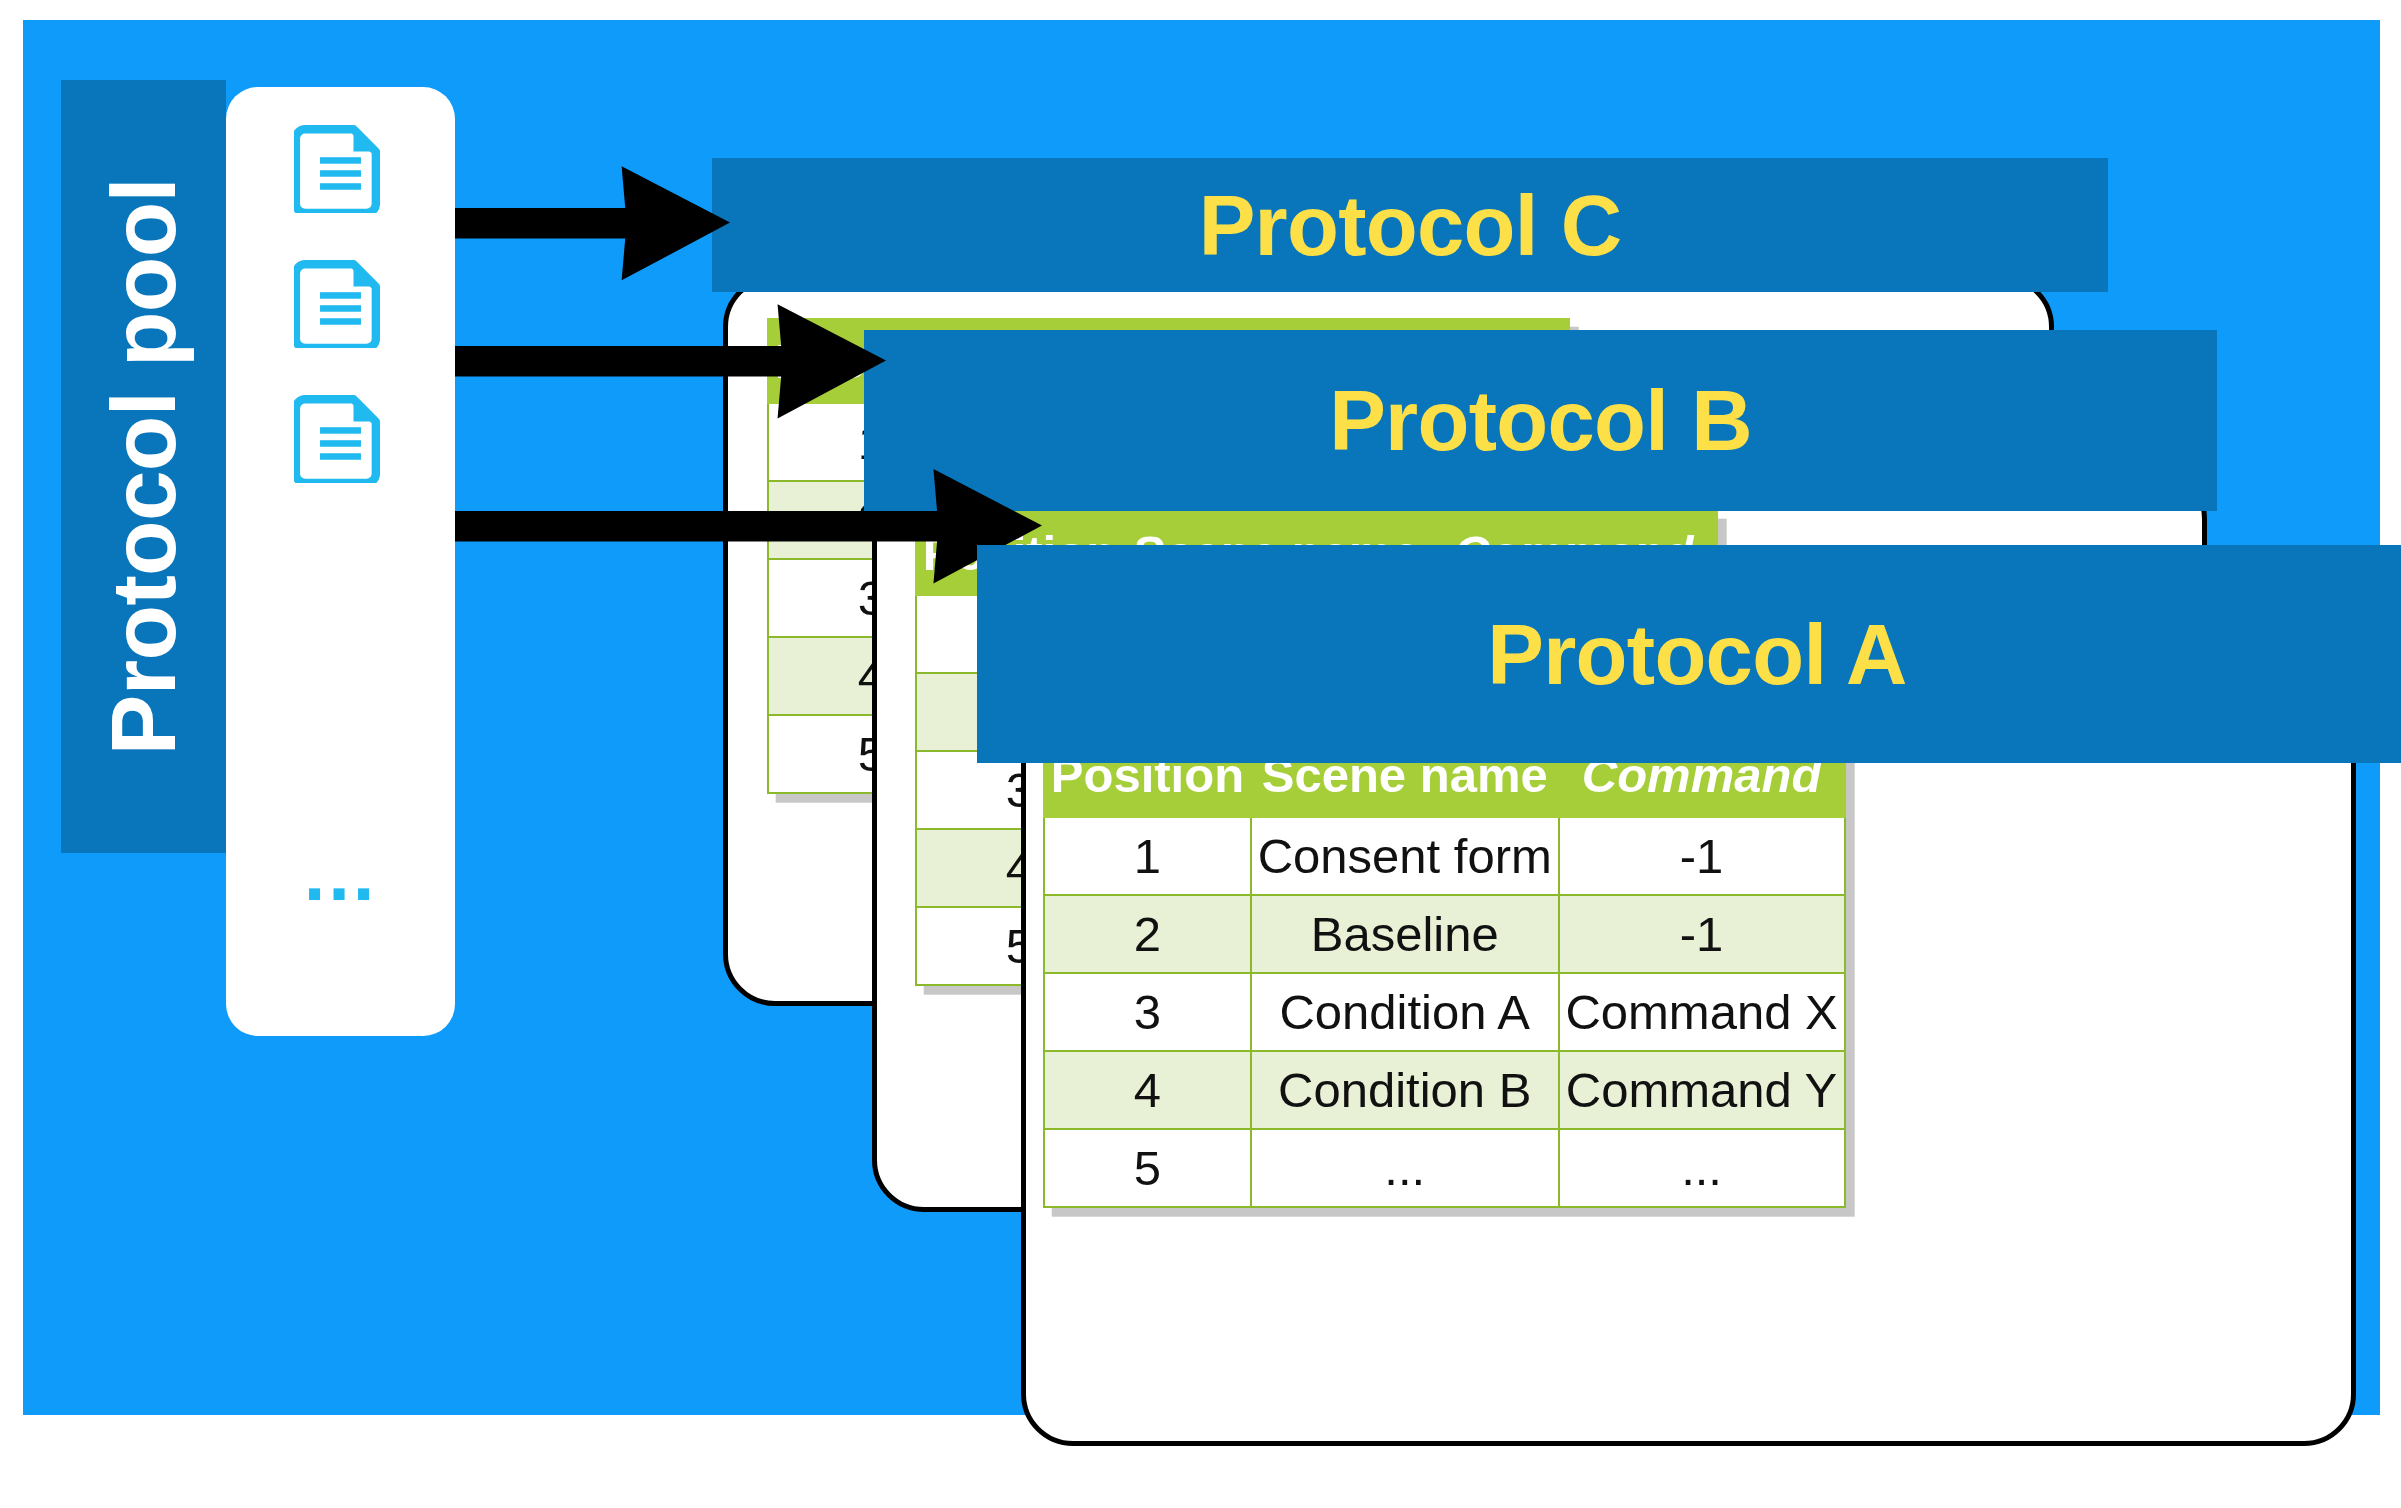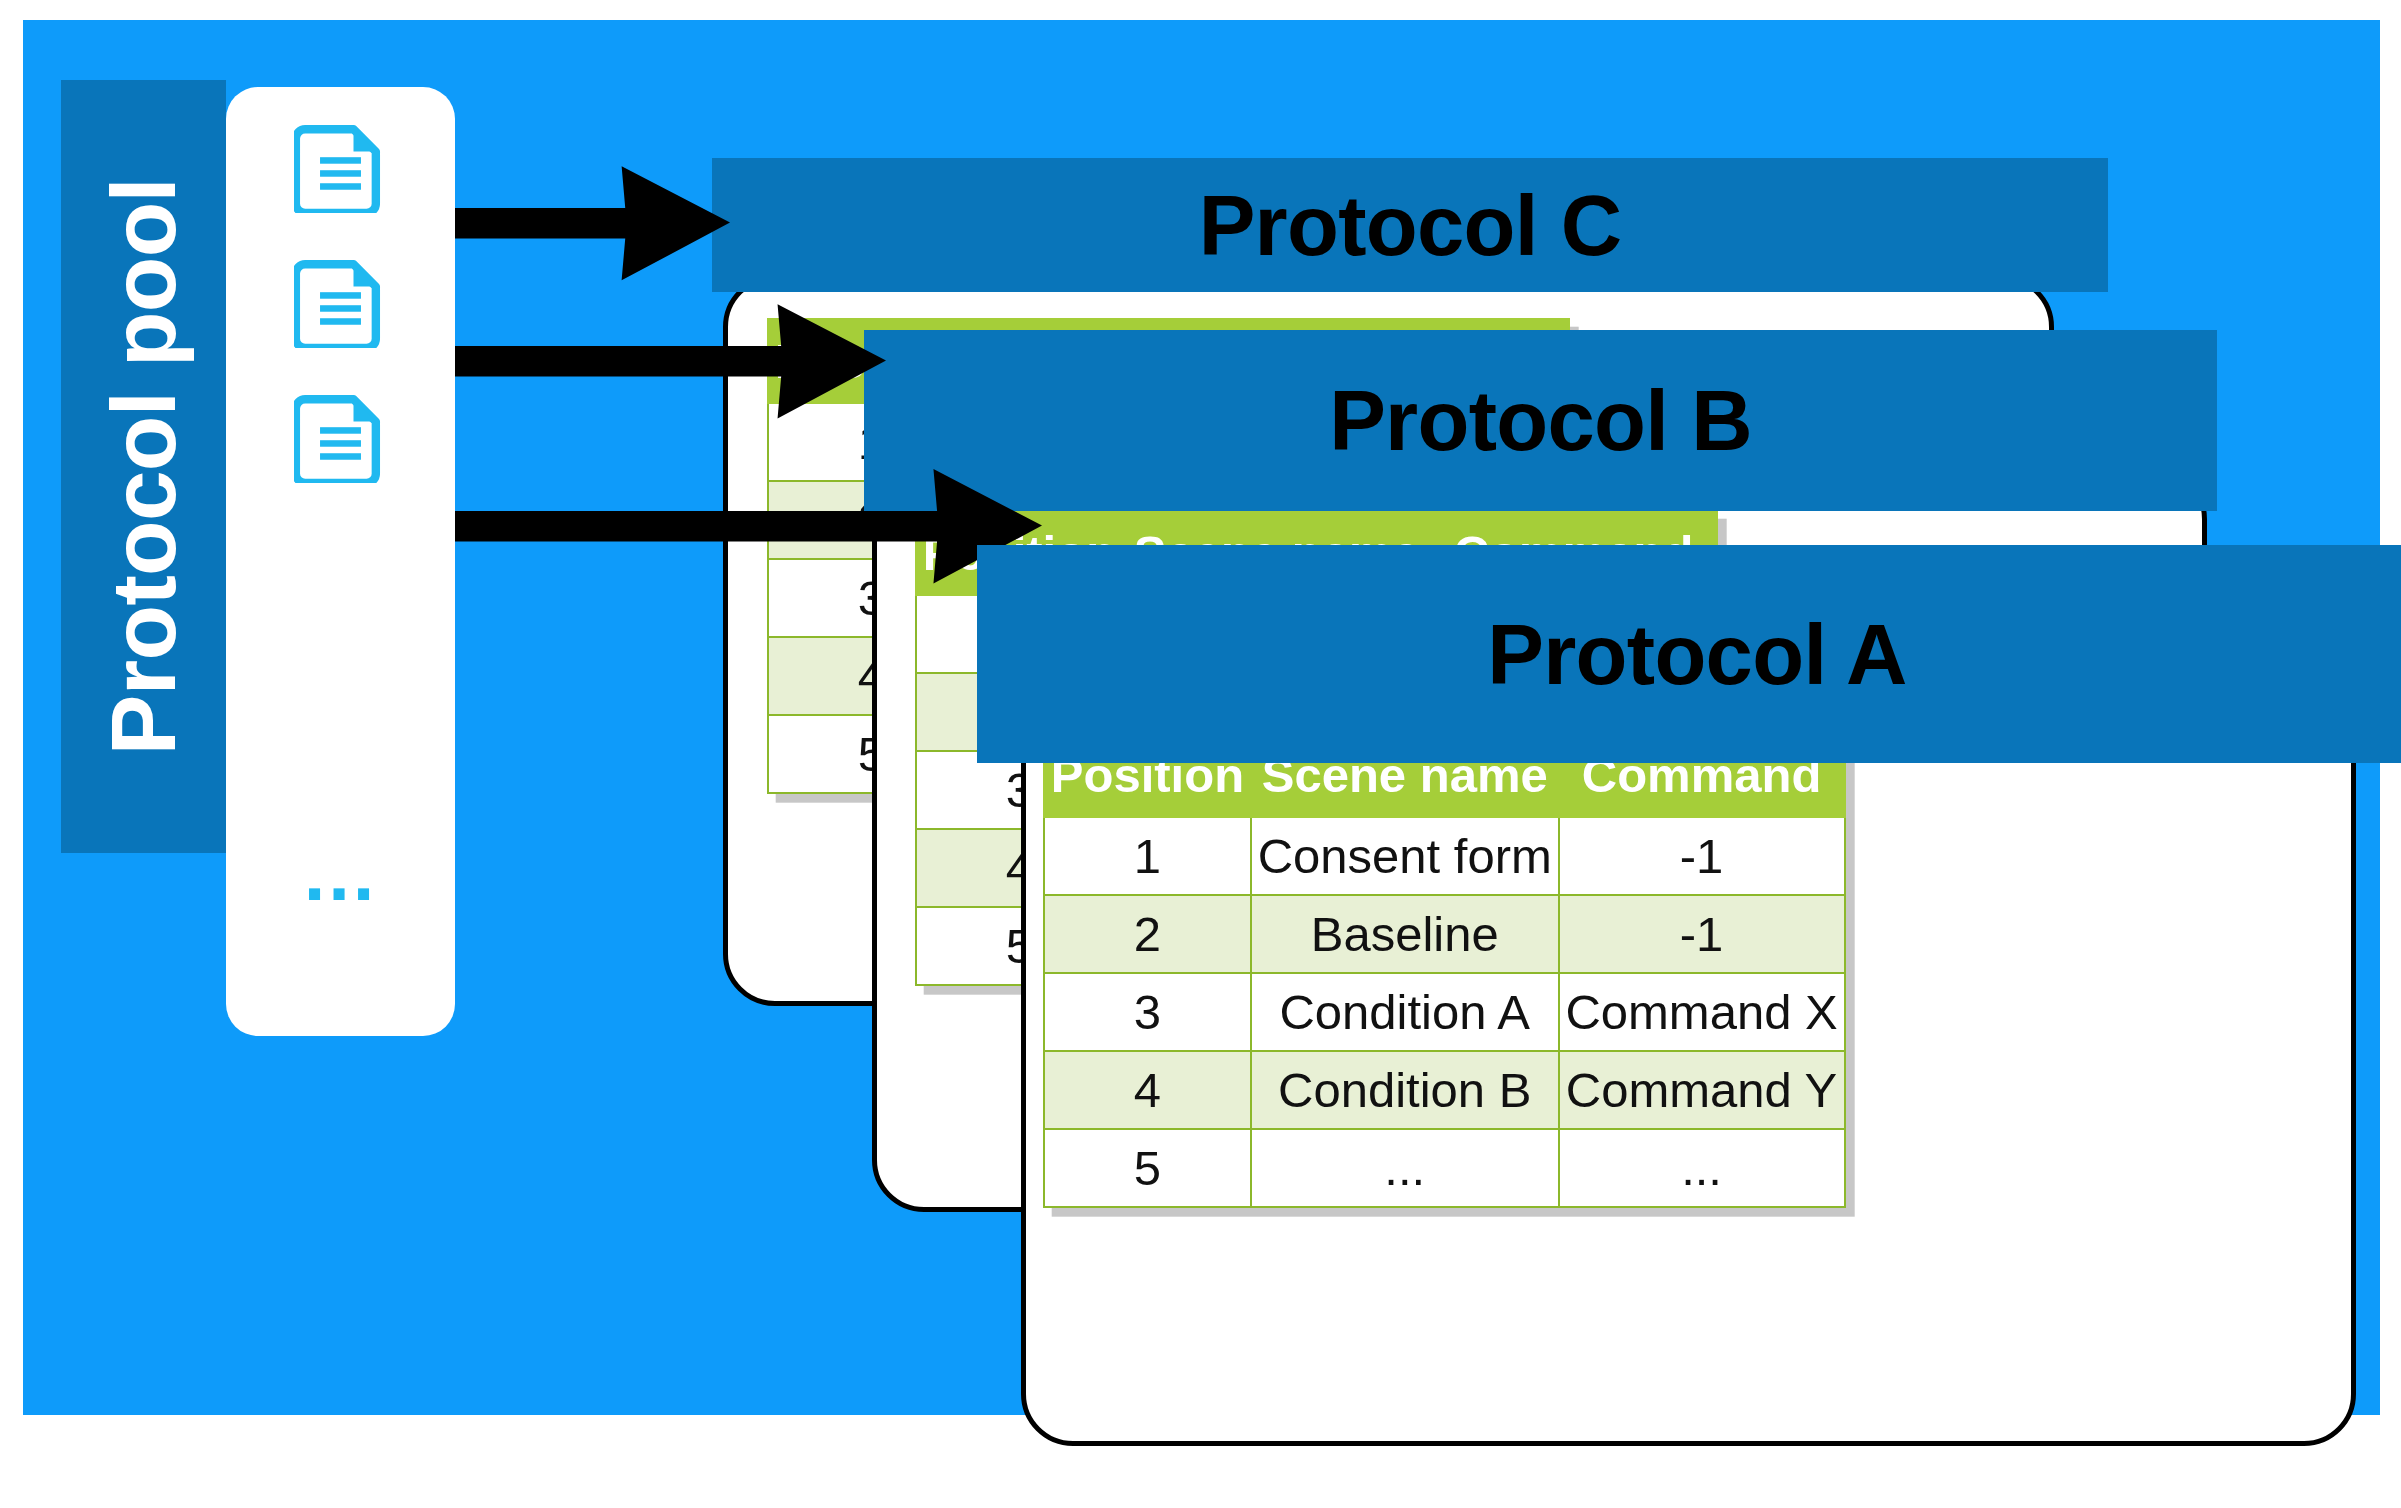--- a/index.html
+++ b/index.html
@@ -107,21 +107,21 @@
     border: 5px solid #000000;
     border-radius: 52px;
     box-sizing: border-box;
   }
   .pcard-header {
     position: absolute;
     background: #0975ba;
     display: flex;
     align-items: center;
     justify-content: center;
-    color: #000000;
+    color: #fde047;
     font-weight: bold;
     font-size: 85px;
     letter-spacing: -0.7px;
     line-height: 1;
   }
 
   
   .ptable {
     position: absolute;
     border-collapse: collapse;
@@ -146,21 +146,21 @@
     border: 2.2px solid #8cb82b;
     padding: 10px 5.8px;
     text-align: center;
     white-space: nowrap;
   }
   .ptable tr.alt td {
     background: #e8f0d5;
   }
   .col-pos   { width: 179px; }
   .col-scene { width: 255px; }
-  .col-cmd   { width: 183px; }
+  .col-cmd   { width: 183px; font-style: italic; }
 
   
   .z-c { z-index: 10; }
   .z-b { z-index: 20; }
   .z-a { z-index: 30; }
   .z-arrow { z-index: 25; }
   .z-arrow-top { z-index: 35; }
   .z-pool { z-index: 40; }
 </style>
 </head>

